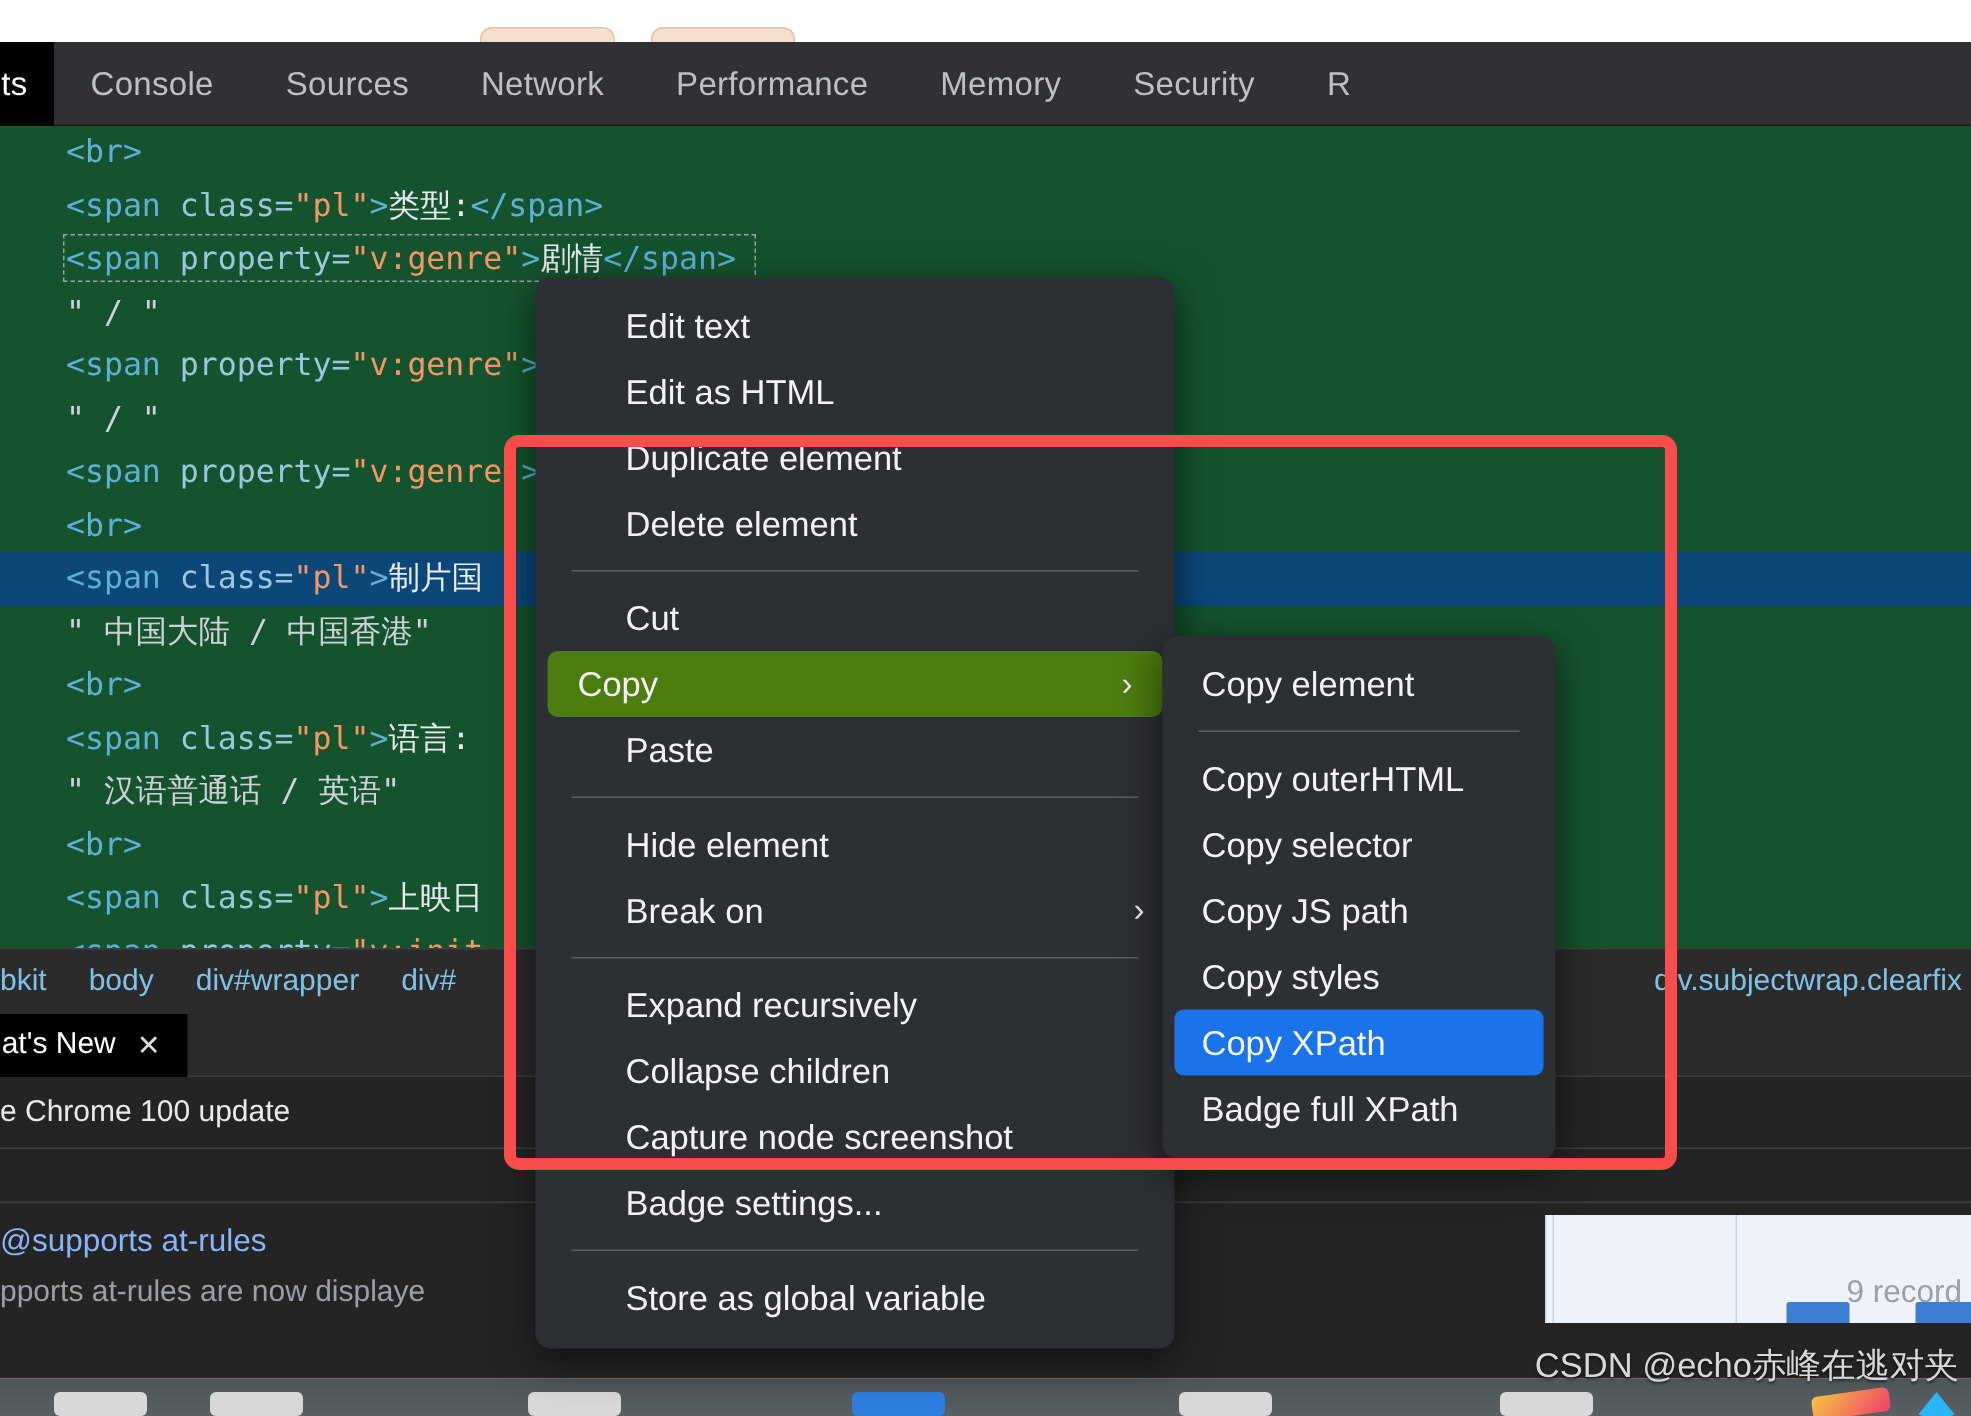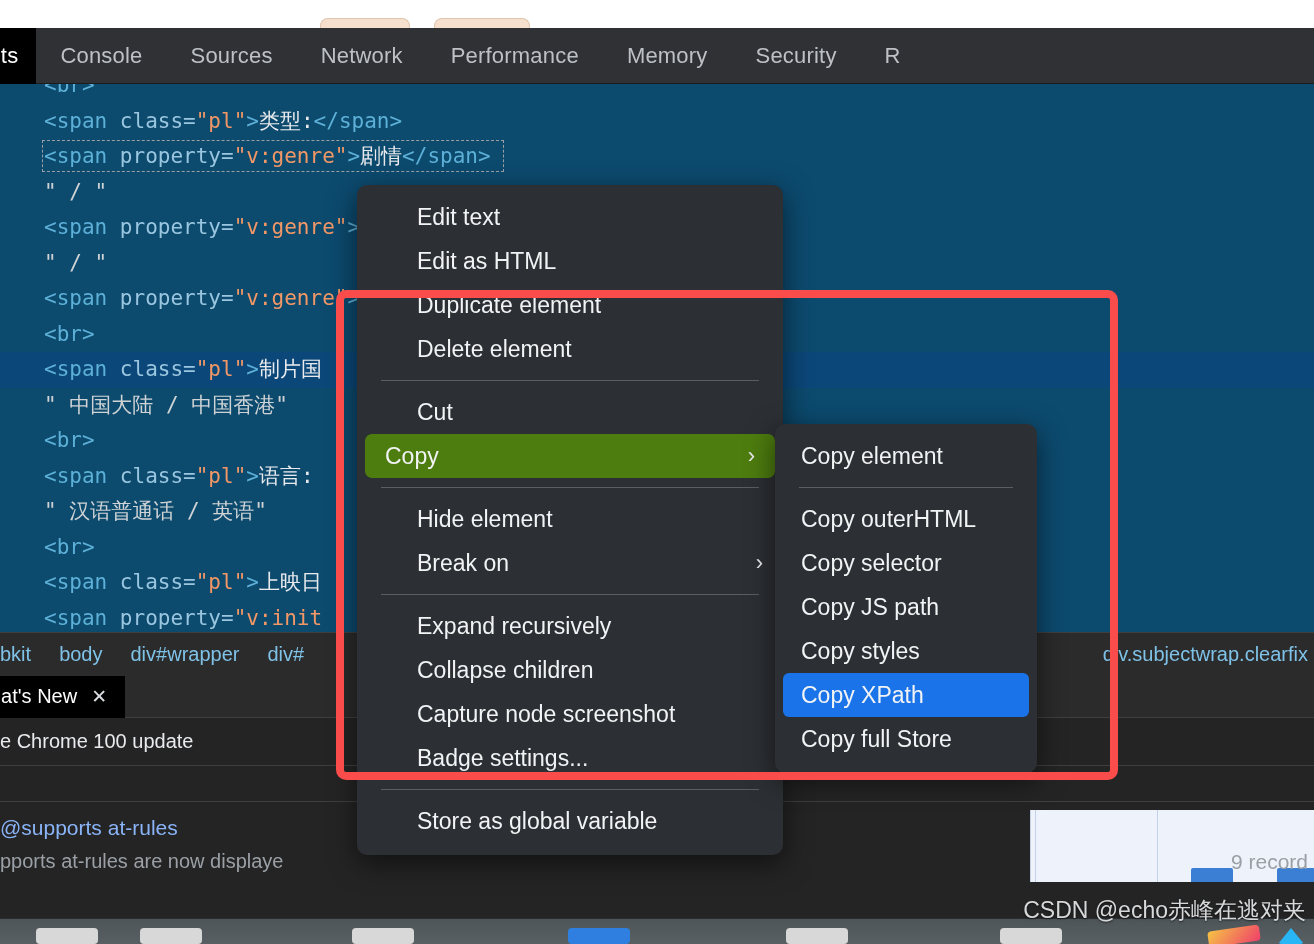--- a/index.html
+++ b/index.html
@@ -47,26 +47,26 @@
   }
   .tab.active {
     background: #000000; color: #ffffff;
   }
   .tab.clipped-left { padding-left: 0; margin-left: -24px; padding-right: 18px;}
 
   
   .codepane {
     position: relative;
     height: 548px;
-    background: #0c4a6e;
+    background: #14532d;
     overflow: hidden;
     font-family: "DejaVu Sans Mono", monospace;
     font-size: 21px;
     line-height: 35.5px;
-    padding-top: 2px;
+    padding-top: 18px;
   }
   .cl { position: relative; white-space: pre; padding-left: 44px; height: 35.5px; color: #e8eaed; }
   .cl.sel { background: #0b4778; }
   .cl.dotted > .dotbox {
     position: absolute; left: 42px; top: 1px;
     height: 32px;
     border: 1px dashed #9aa0a6;
   }
   .tag  { color: #5db0d7; }
   .attr { color: #9ac6e0; }
@@ -278,20 +278,23 @@
         <span>Delete element</span>
       </div>
       <div class="msep"></div>
       <div class="mi">
         <span>Cut</span>
       </div>
       <div class="mi hi">
         <span>Copy</span>
         <span class="arrow">›</span>
       </div>
+      <div class="mi">
+        <span>Paste</span>
+      </div>
       <div class="msep"></div>
       <div class="mi">
         <span>Hide element</span>
       </div>
       <div class="mi">
         <span>Break on</span>
         <span class="arrow">›</span>
       </div>
       <div class="msep"></div>
       <div class="mi">
@@ -313,21 +316,21 @@
     </div>
 
   <div class="submenu" id="submenu">
       <div class="smi">Copy element</div>
       <div class="msep"></div>
       <div class="smi">Copy outerHTML</div>
       <div class="smi">Copy selector</div>
       <div class="smi">Copy JS path</div>
       <div class="smi">Copy styles</div>
       <div class="smi sel">Copy XPath</div>
-      <div class="smi">Copy full Store</div>
+      <div class="smi">Badge full XPath</div>
     </div>
 
   <div class="redbox"></div>
 
   <div class="dock">
     <div class="dock-icon" style="left:36px;width:62px;background:#d8d8d8;"></div>
     <div class="dock-icon" style="left:140px;width:62px;background:#d8d8d8;"></div>
     <div class="dock-icon" style="left:352px;width:62px;background:#d8d8d8;"></div>
     <div class="dock-icon" style="left:568px;width:62px;background:#2f7fe0;"></div>
     <div class="dock-icon" style="left:786px;width:62px;background:#d8d8d8;"></div>

